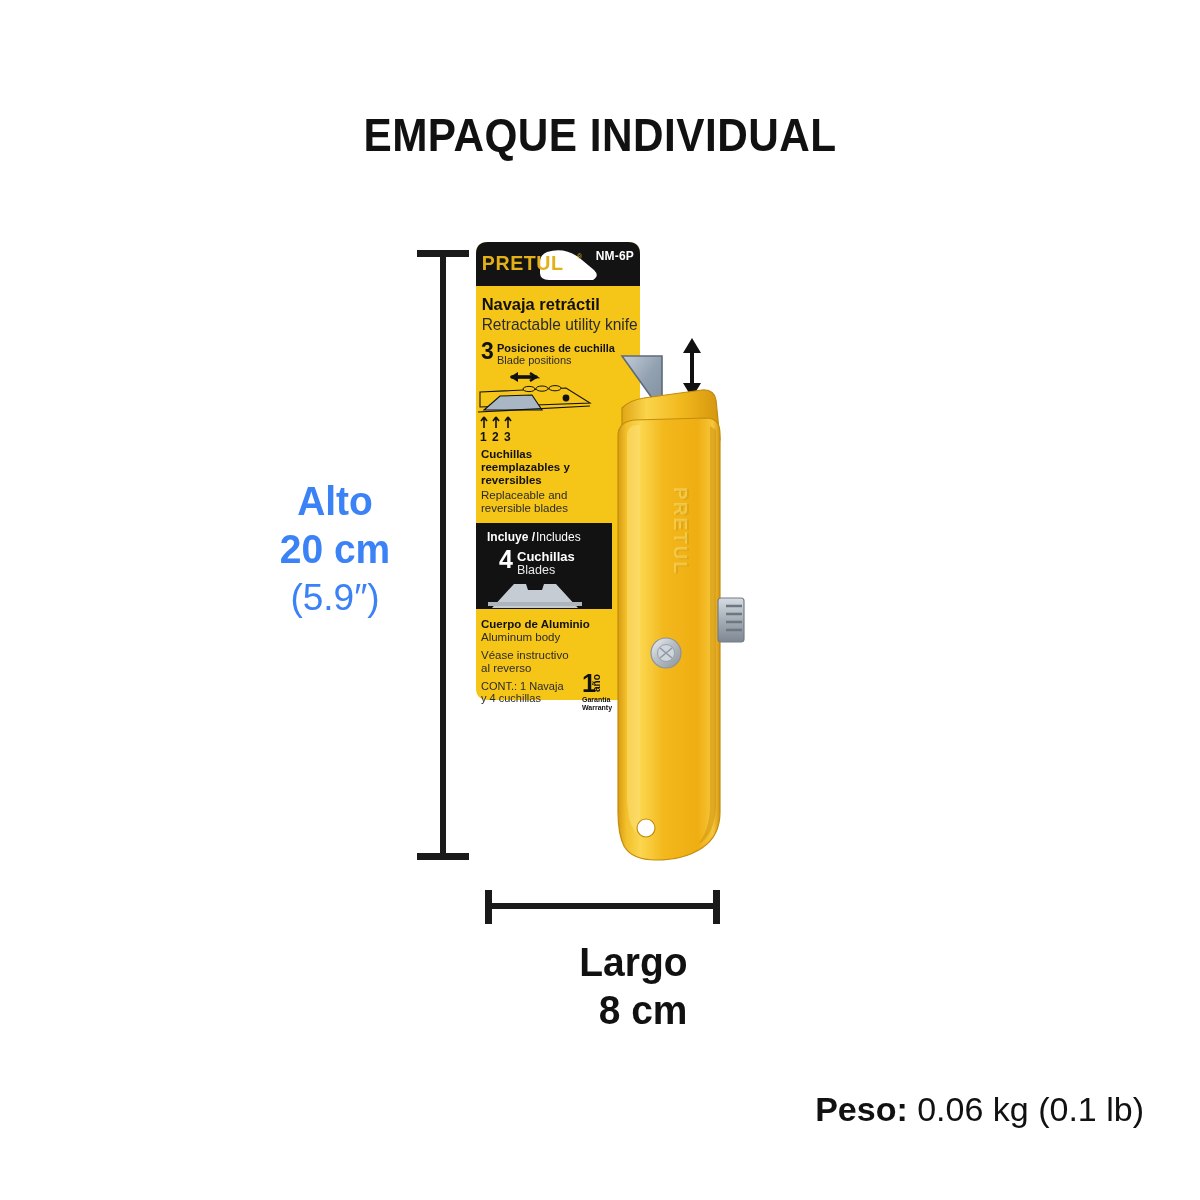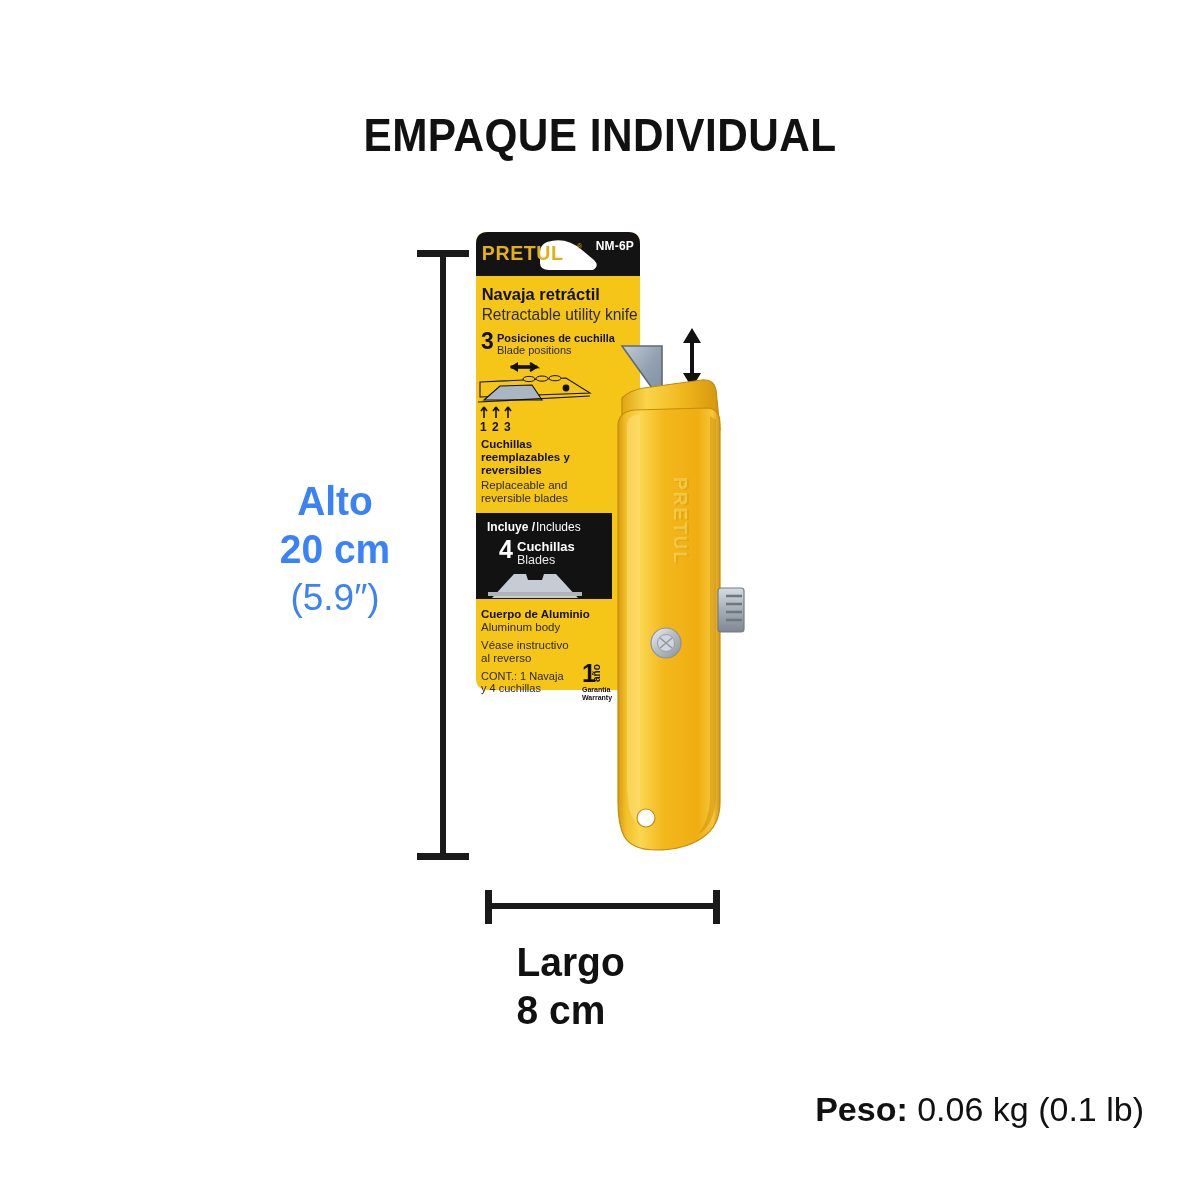--- a/index.html
+++ b/index.html
@@ -87,21 +87,21 @@
     font-size: 37px;
     font-weight: normal;
     margin-top: 2px;
   }
 
   #largo-label {
     position: absolute;
     left: 512px;
     top: 938px;
     width: 180px;
-    text-align: left;
+    text-align: right;
     color: #111111;
     line-height: 1.18;
   }
   #largo-label .big {
     font-size: 41px;
     font-weight: bold;
     transform: scaleX(0.95);
     transform-origin: center;
   }
   #largo-label .sub {
@@ -119,21 +119,21 @@
     white-space: nowrap;
     text-align: right;
   }
   #peso-label .peso-key { font-weight: bold; }
   #peso-label .peso-val { font-weight: normal; }
 
   
   #product-artwork {
     position: absolute;
     left: 470px;
-    top: 230px;
+    top: 240px;
     width: 290px;
     height: 630px;
   }
 </style>
 </head>
 <body>
 
 <div id="page-title">EMPAQUE INDIVIDUAL</div>
 
 <div class="dim-v-cap-top"></div>

